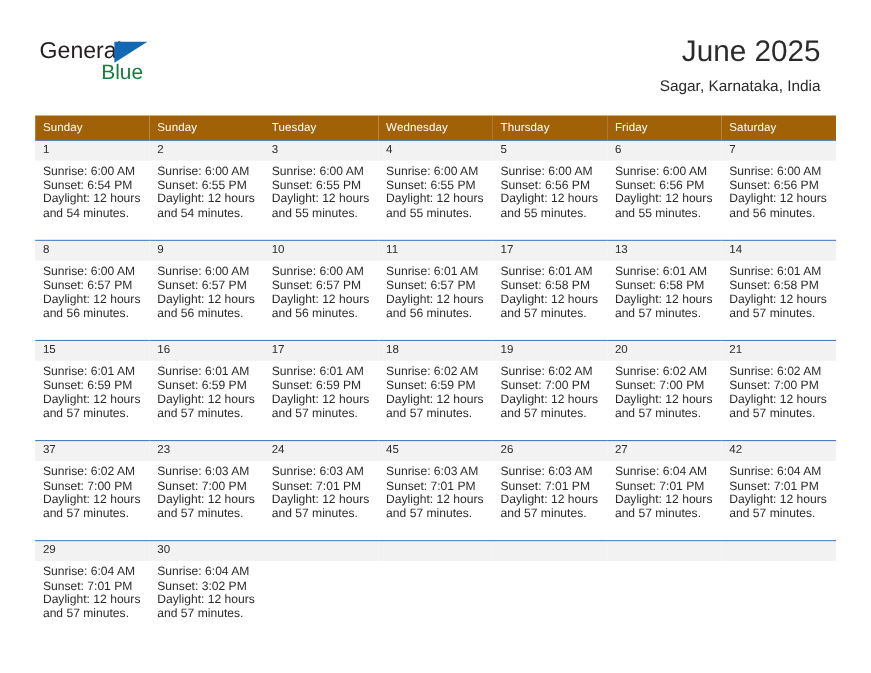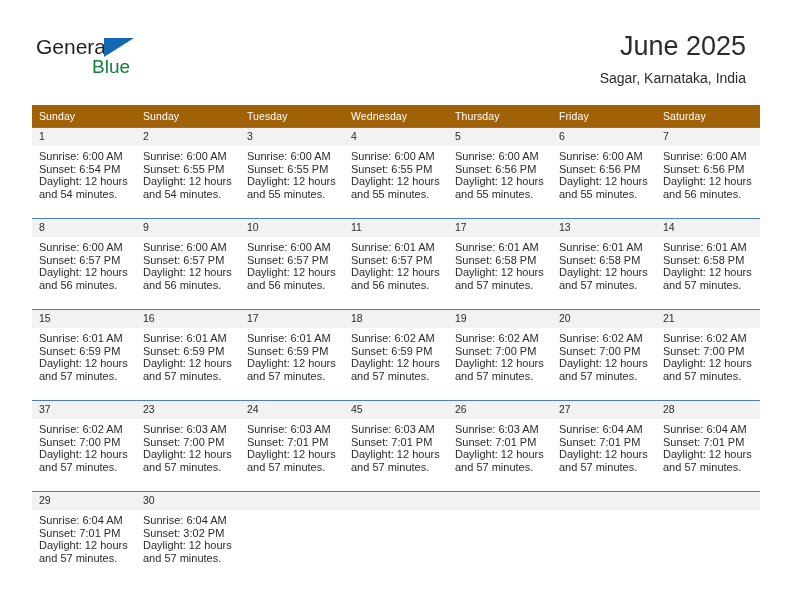--- a/index.html
+++ b/index.html
@@ -420,21 +420,21 @@
           <td class="">
             <div class="daynum-strip">27</div>
             <div class="cell-body">
               <div>Sunrise: 6:04 AM</div>
               <div>Sunset: 7:01 PM</div>
               <div>Daylight: 12 hours</div>
               <div>and 57 minutes.</div>
             </div>
           </td>
           <td class="">
-            <div class="daynum-strip">28</div>
+            <div class="daynum-strip">42</div>
             <div class="cell-body">
               <div>Sunrise: 6:04 AM</div>
               <div>Sunset: 7:01 PM</div>
               <div>Daylight: 12 hours</div>
               <div>and 57 minutes.</div>
             </div>
           </td>
         </tr>
         <tr class="week-row">
           <td class="">

